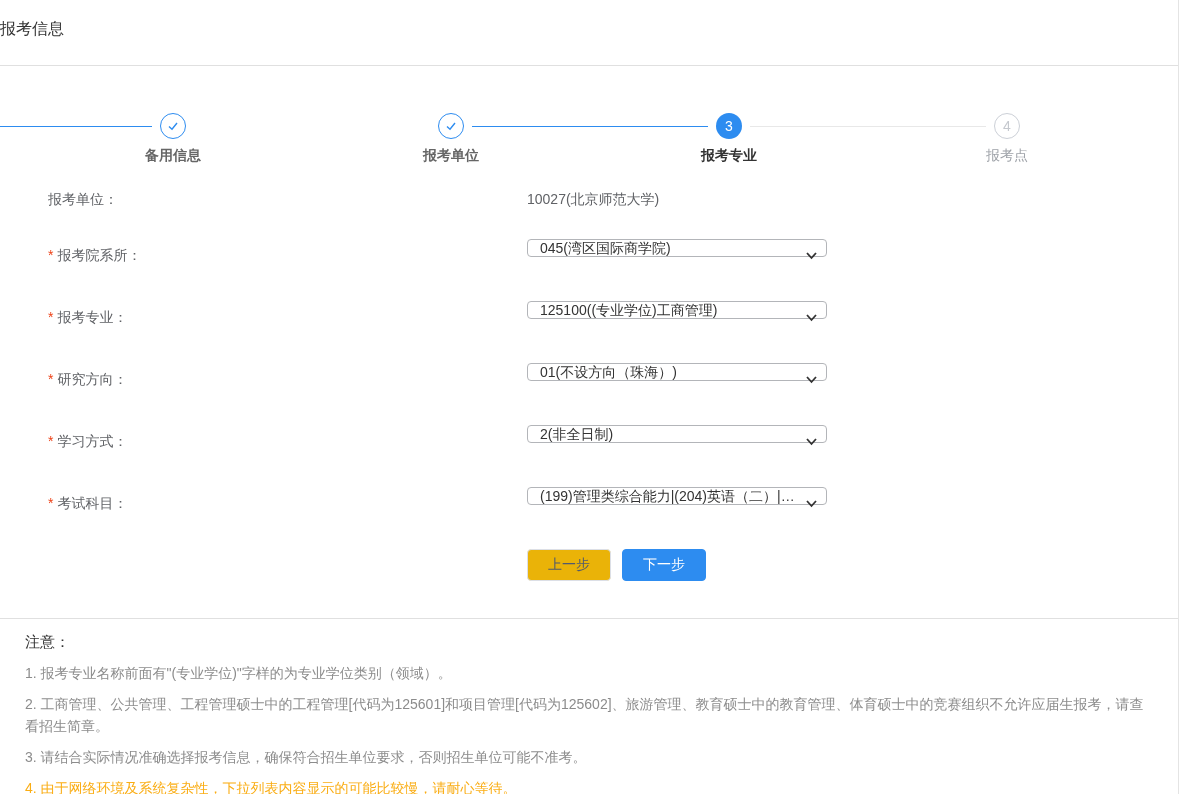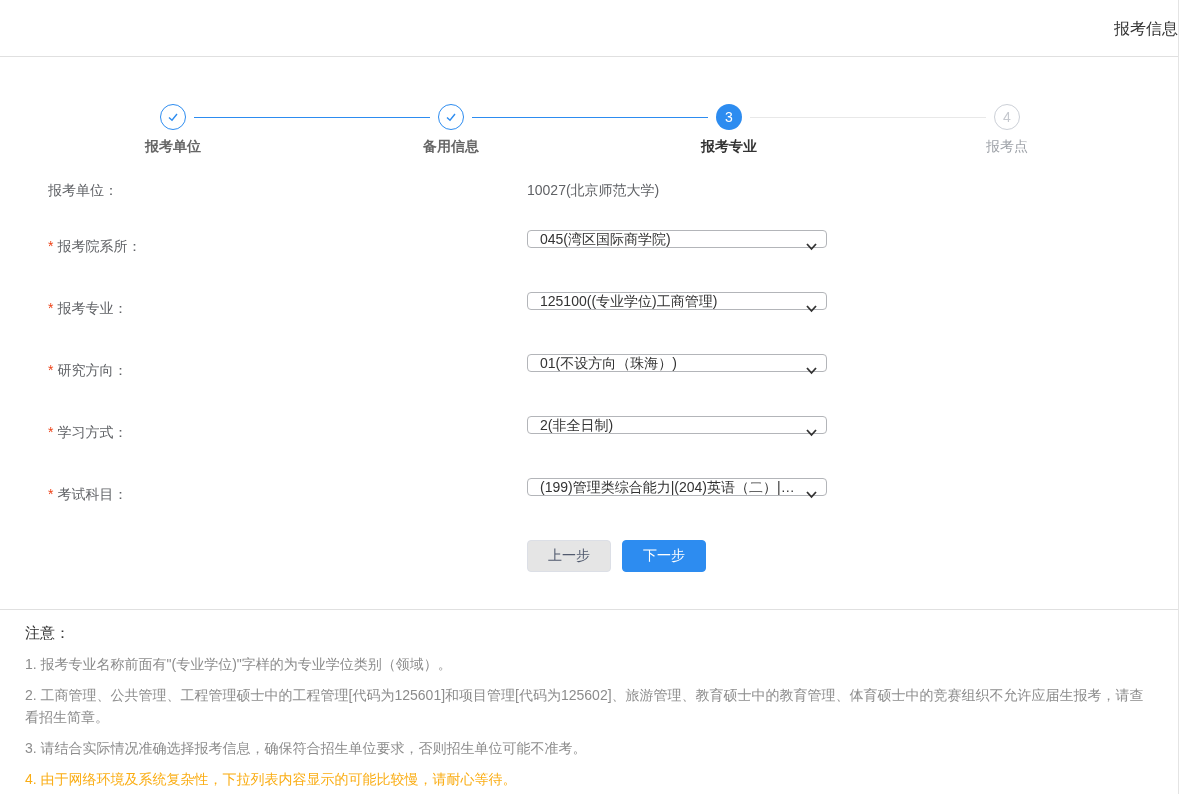--- a/index.html
+++ b/index.html
@@ -3,21 +3,21 @@
 <meta charset="utf-8">
 <style>
   * { margin: 0; padding: 0; box-sizing: border-box; }
   html, body { background: #fff; }
   body { font-family: "Liberation Sans", "DejaVu Sans", sans-serif; }
   .page {
     width: 1179px; height: 794px; background: #fff; position: relative;
     border-right: 1px solid #e4e4e4; overflow: hidden;
   }
   
-  .header { height: 57px; border-bottom: 1px solid #e0e0e0; text-align: right; }
+  .header { height: 66px; border-bottom: 1px solid #e0e0e0; text-align: left; }
   .header .title {
     display: inline-block; line-height: 58px; font-size: 16px; color: #333; font-weight: 500;
   }
   
   .stepper { display: flex; margin-top: 47px; padding-left: 34px; width: 1146px; }
   .step { width: 278px; position: relative; display: flex; flex-direction: column; align-items: center; }
   .step .connector {
     position: absolute; top: 13px; left: calc(-50% + 21px); width: calc(100% - 42px);
     height: 1px; background: #e8e8e8;
   }
@@ -54,54 +54,54 @@
   }
   .chevron {
     position: absolute; right: 9px; top: 10px; pointer-events: none; display: block;
   }
   
   .btn-row { display: flex; margin-left: 527px; margin-top: 2px; }
   .btn {
     height: 32px; padding: 0 20px; font-size: 14px; border-radius: 4px; cursor: pointer;
     font-family: "Liberation Sans", "DejaVu Sans", sans-serif;
   }
-  .btn.plain { background: #e5e5e5; border: 1px solid #dcdfe6; color: #515a6e; }
+  .btn.plain { background: #eab308; border: 1px solid #dcdfe6; color: #515a6e; }
   .btn.primary { background: #2d8cf0; border: 1px solid #2d8cf0; color: #fff; margin-left: 11px; }
   
   .notes { margin-top: 37px; border-top: 1px solid #e0e0e0; padding: 14px 25px 0 25px; }
   .notes-heading { font-size: 15px; font-weight: normal; color: #333; margin-bottom: 10px; }
   .note { font-size: 14px; color: #8c8c8c; line-height: 22px; margin: 9px 0; }
   .note.warn { color: #faad14; }
 </style>
 </head>
 <body>
 
 <div class="page">
 
   <div class="header">
     <span class="title">报考信息</span>
   </div>
 
   <div class="stepper">
     <div class="step">
-      <span class="circle finished">
-        <svg width="14" height="14" viewBox="0 0 14 14">
-          <polyline points="3,7.5 6,10.2 11,4" fill="none" stroke="#2d8cf0" stroke-width="1.4"></polyline>
-        </svg>
-      </span>
-      <span class="step-label finished">报考单位</span>
-    </div>
-    <div class="step">
       <span class="connector done"></span>
       <span class="circle finished">
         <svg width="14" height="14" viewBox="0 0 14 14">
           <polyline points="3,7.5 6,10.2 11,4" fill="none" stroke="#2d8cf0" stroke-width="1.4"></polyline>
         </svg>
       </span>
       <span class="step-label finished">备用信息</span>
+    </div>
+    <div class="step">
+      <span class="circle finished">
+        <svg width="14" height="14" viewBox="0 0 14 14">
+          <polyline points="3,7.5 6,10.2 11,4" fill="none" stroke="#2d8cf0" stroke-width="1.4"></polyline>
+        </svg>
+      </span>
+      <span class="step-label finished">报考单位</span>
     </div>
     <div class="step">
       <span class="connector done"></span>
       <span class="circle current">3</span>
       <span class="step-label current">报考专业</span>
     </div>
     <div class="step">
       <span class="connector"></span>
       <span class="circle wait">4</span>
       <span class="step-label wait">报考点</span>

